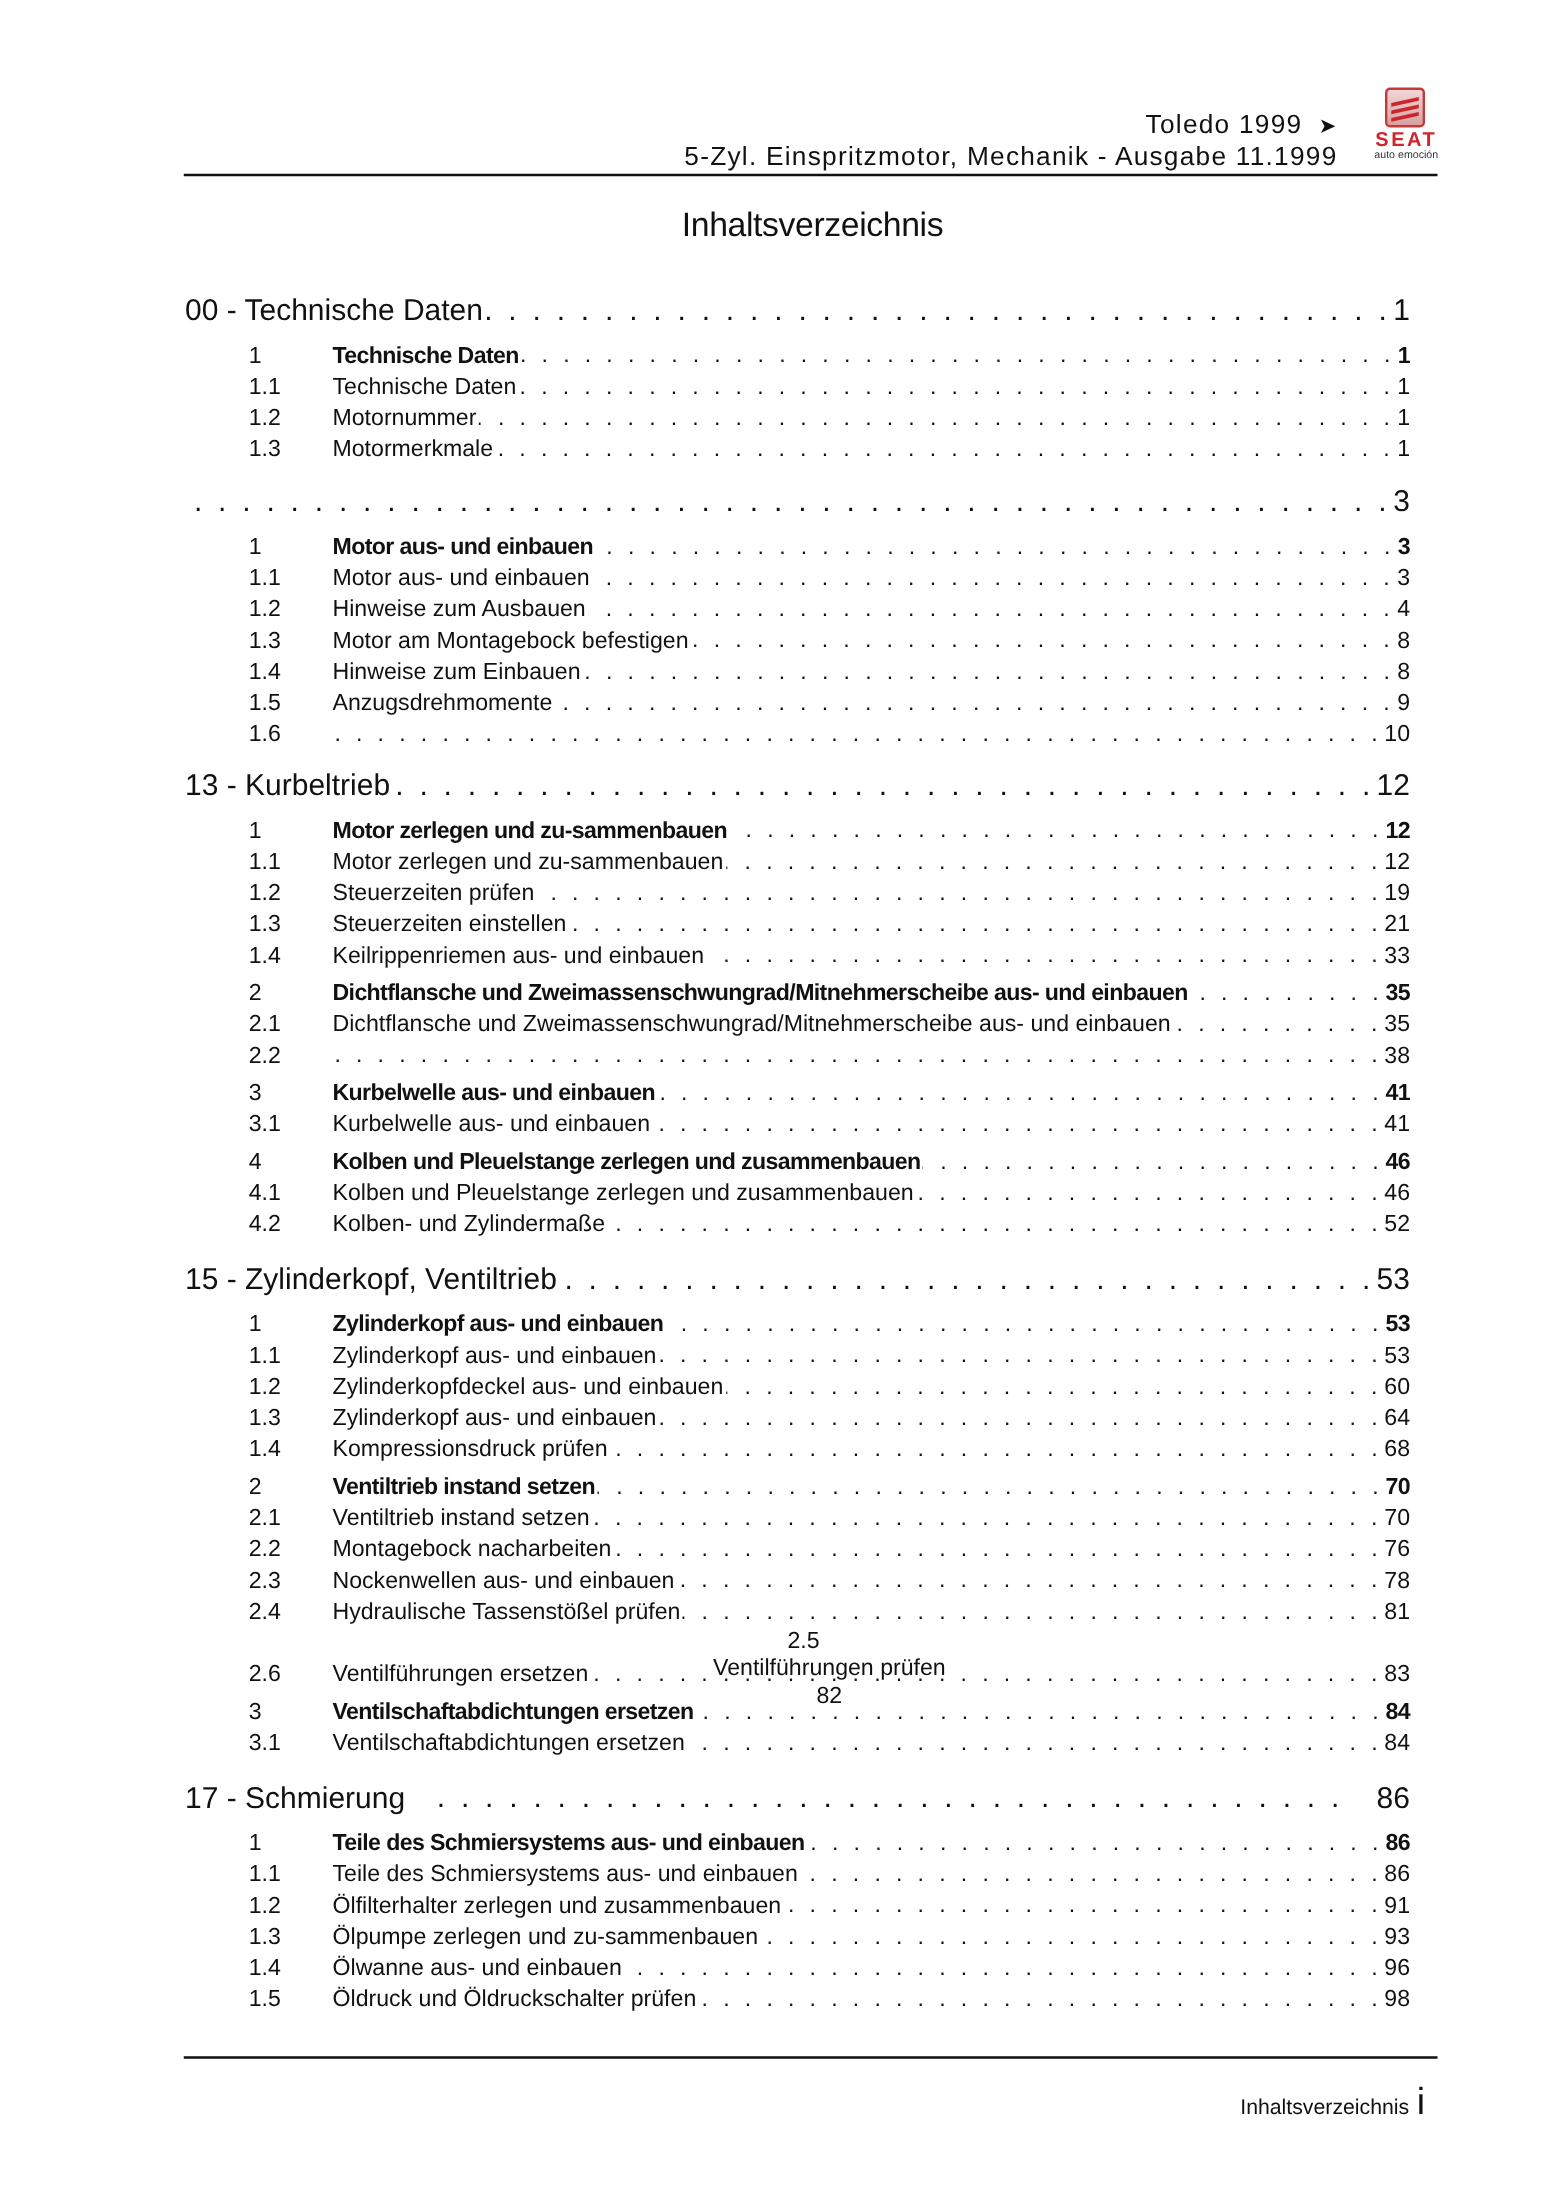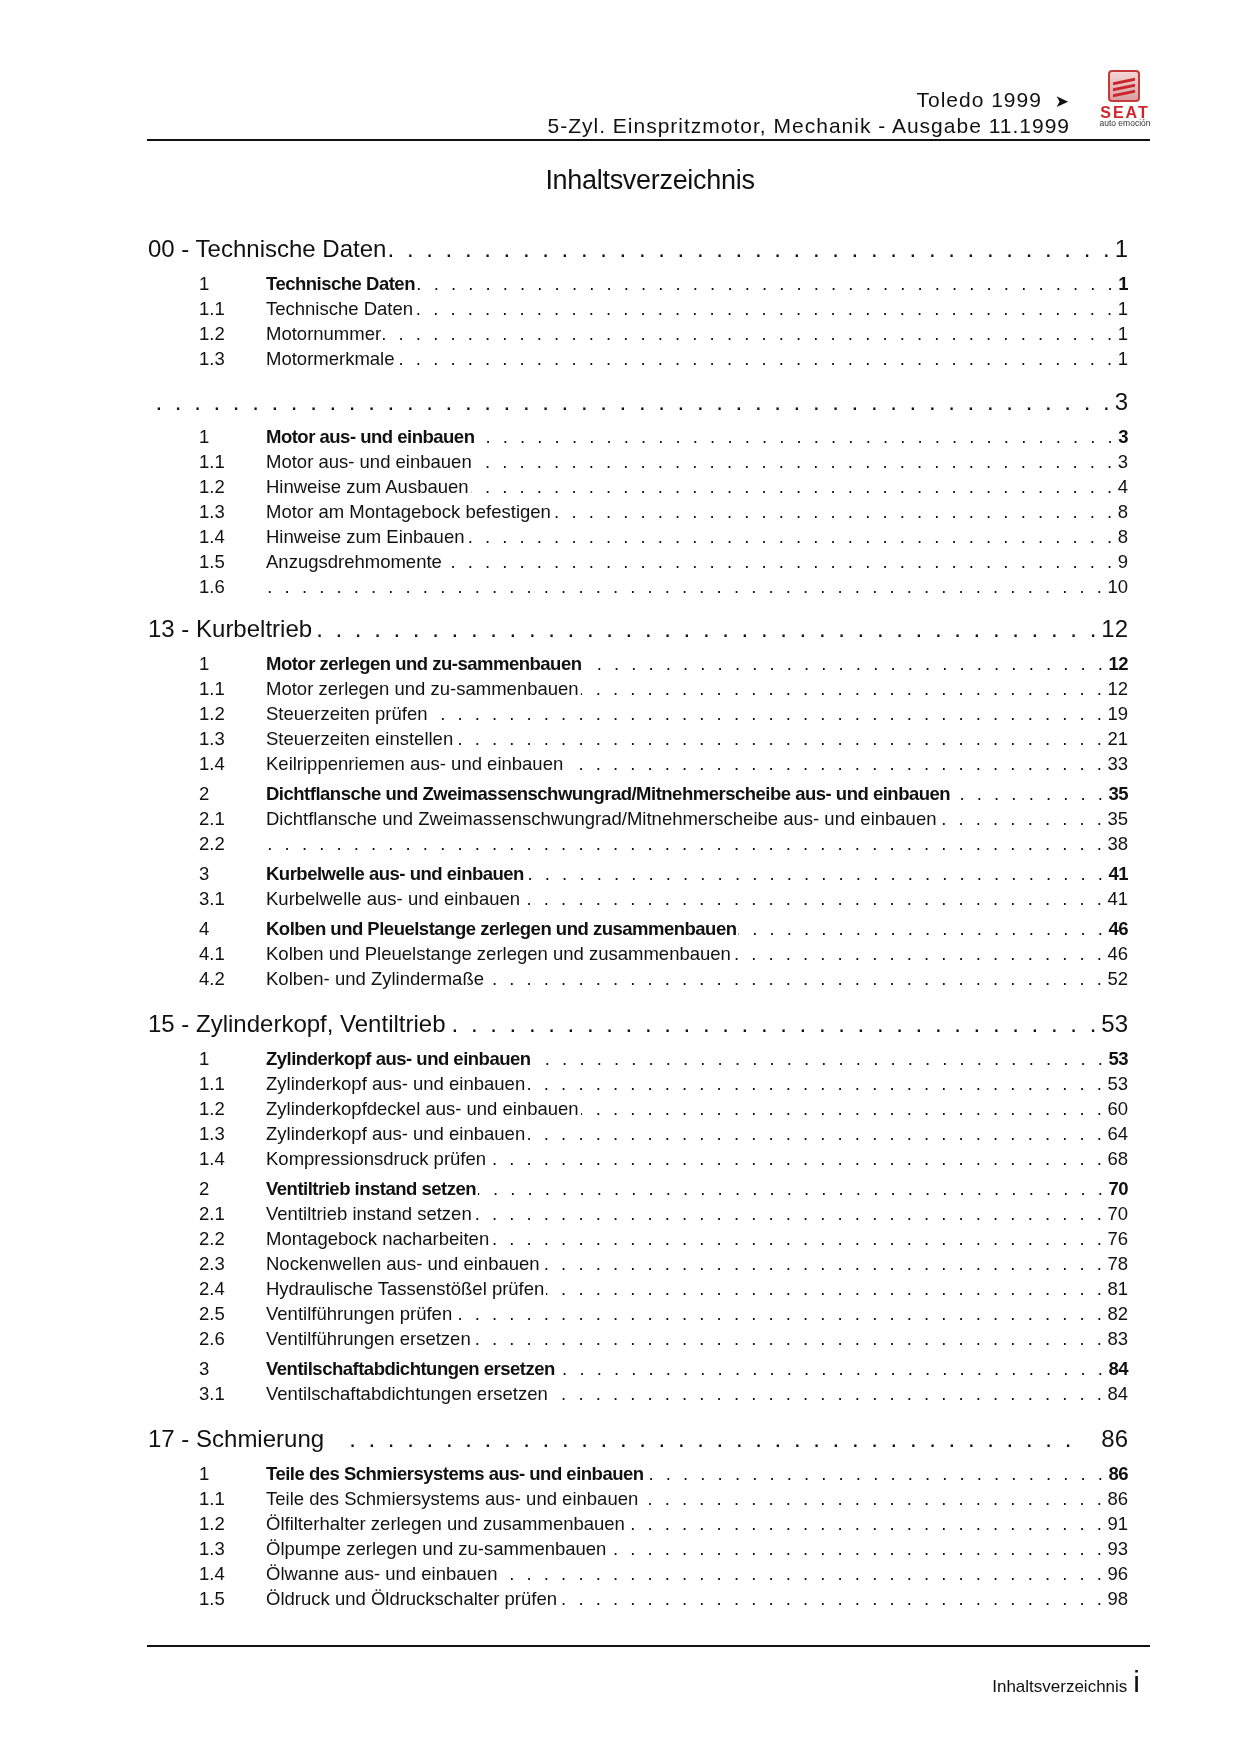--- a/index.html
+++ b/index.html
@@ -271,21 +271,21 @@
       <span class="title">Nockenwellen aus- und einbauen</span>
       <span class="dots"></span>
       <span class="page">78</span>
     </div>
     <div class="row item" style="top: 1276px;">
       <span class="num">2.4</span>
       <span class="title">Hydraulische Tassenstößel prüfen</span>
       <span class="dots"></span>
       <span class="page">81</span>
     </div>
-    <div class="row item" style="top: 1301px;">
+    <div class="row item" style="top: 1301px; flex-direction: column;">
       <span class="num">2.5</span>
       <span class="title">Ventilführungen prüfen</span>
       <span class="dots"></span>
       <span class="page">82</span>
     </div>
     <div class="row item" style="top: 1326px;">
       <span class="num">2.6</span>
       <span class="title">Ventilführungen ersetzen</span>
       <span class="dots"></span>
       <span class="page">83</span>

